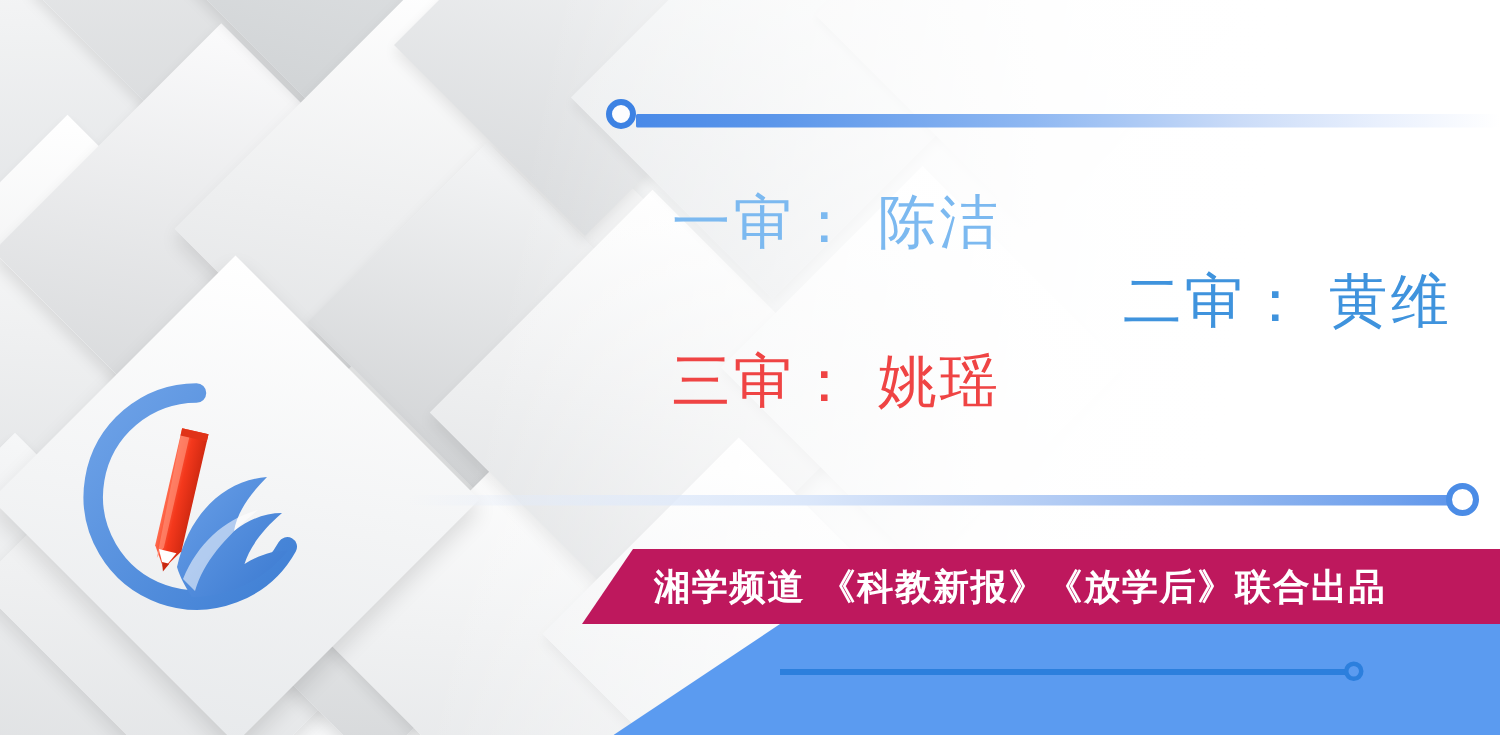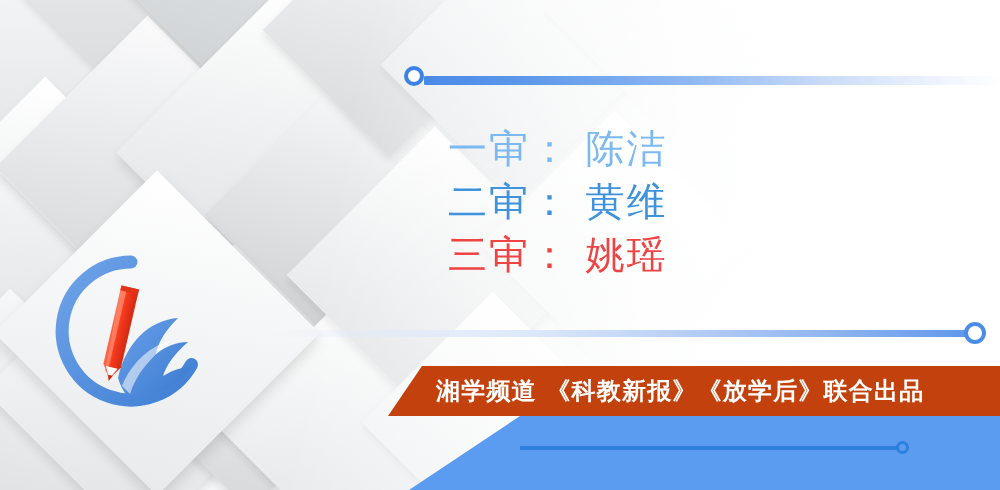--- a/index.html
+++ b/index.html
@@ -45,27 +45,27 @@
     border:4px solid #4b8ce6;border-radius:50%;background:#ffffff;box-sizing:border-box;
   }
 
   
   .credits{position:absolute;left:448px;top:122px;width:520px;}
   .credit-line{
     font-family:"DejaVu Sans","Liberation Sans",sans-serif;
     font-size:39px;line-height:53px;letter-spacing:2px;white-space:nowrap;
   }
   .c1{color:#7cb9f0;}
-  .c2{color:#3f93dd;}
+  .c2{color:#3f93dd;text-align:right;}
   .c3{color:#ef4444;}
 
   
   .banner{
     position:absolute;left:388px;top:366px;width:612px;height:50px;
-    background:#c2410c;
+    background:#be185d;
     clip-path:polygon(34px 0, 100% 0, 100% 100%, 0 100%);
   }
   .banner-text{
     position:absolute;left:48px;top:0;height:50px;line-height:50px;
     color:#ffffff;font-weight:bold;font-size:24px;letter-spacing:1.2px;
     font-family:"DejaVu Serif","Liberation Serif",serif;white-space:nowrap;
   }
   .corner-blue{
     position:absolute;left:400px;top:416px;width:600px;height:74px;
     background:#5b9bf0;

